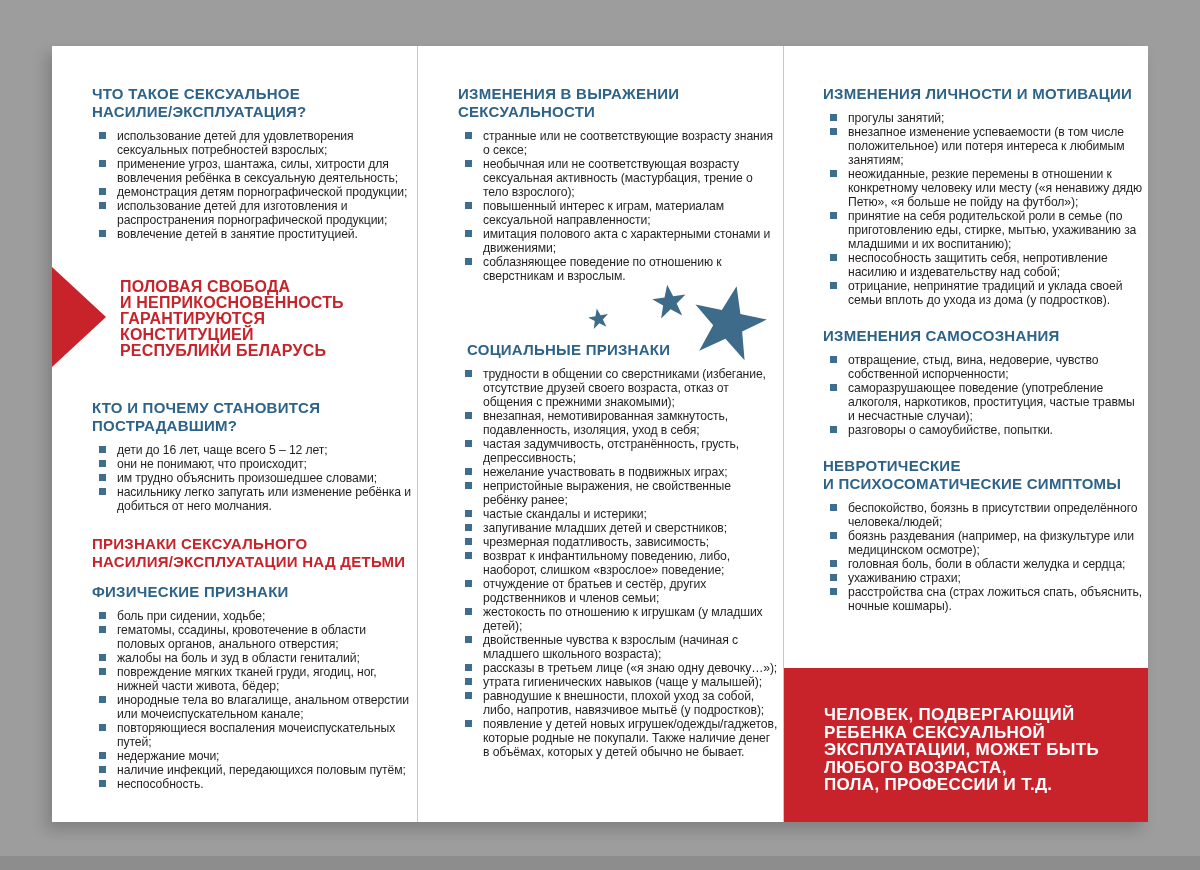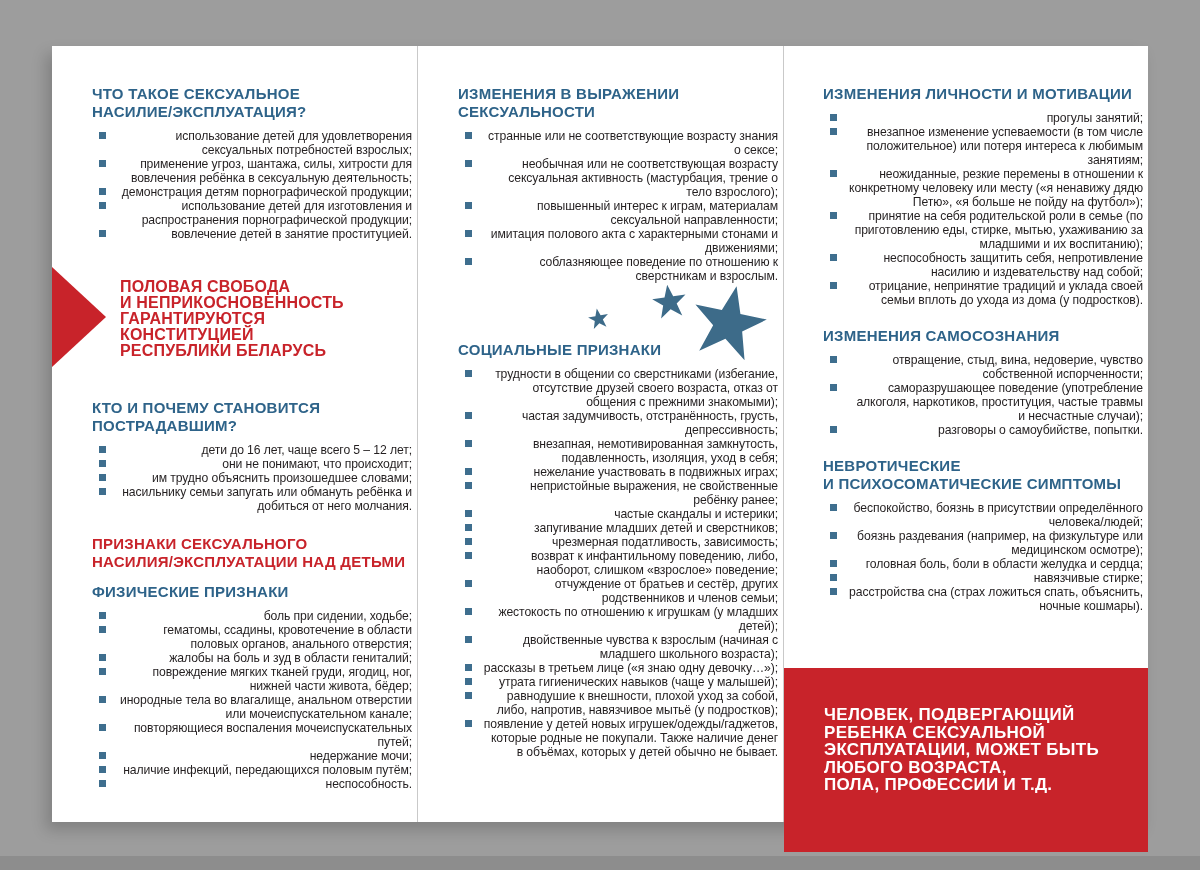--- a/index.html
+++ b/index.html
@@ -24,40 +24,40 @@
   .sec-heading_blue, .sec-heading_red{
     font-weight:bold;font-size:15px;line-height:18px;letter-spacing:.25px;
     white-space:pre-line;margin:20px 0 8px;color:var(--blue);
   }
   .sec-heading_red{color:var(--red);margin:22px 0 0;}
   .sec-heading_red + .sec-heading_blue{margin-top:12px;}
   .col > .sec:first-child{margin-top:39px;}
 
   .sec-bullet_list{margin:0;}
   .item{position:relative;padding-left:25px;color:var(--body);
-        font-size:12.2px;line-height:14px;letter-spacing:-0.1px;text-align:right;}
+        font-size:12.2px;line-height:14px;letter-spacing:-0.1px;}
   .item .sq{position:absolute;left:7px;top:3px;width:7px;height:7px;background:var(--bullet);}
 
   .sec-red_banner{margin-top:38px;padding-left:28px;}
   .sec-red_banner .banner-line{color:var(--red);font-weight:bold;font-size:16px;line-height:16px;letter-spacing:.2px;}
   .sec-red_banner + .sec-heading_blue{margin-top:40px;}
 
   .sec-stars_spacer{height:58px;}
-  .sec-stars_spacer + .sec-heading_blue{margin-top:0;}
+  .sec-stars_spacer + .sec-heading_blue{margin-top:0;margin-left:9px;}
 
   .red-arrow{position:absolute;left:0;top:221px;width:54px;height:100px;background:var(--red);
              -webkit-clip-path:polygon(0 0,100% 50%,0 100%);clip-path:polygon(0 0,100% 50%,0 100%);}
 
   .star{position:absolute;color:var(--star);}
   .star svg{display:block;width:100%;height:100%;}
   .star.s-small{left:536px;top:262px;width:21px;height:21px;transform:rotate(-10deg);}
   .star.s-medium{left:600px;top:238px;width:35px;height:35px;transform:rotate(-8deg);}
   .star.s-large{left:639px;top:238px;width:76px;height:76px;transform:rotate(12deg);}
 
-  .red-box{position:absolute;left:732px;top:622px;width:364px;height:184px;background:var(--red);
+  .red-box{position:absolute;left:732px;top:622px;width:364px;height:154px;background:var(--red);
            box-sizing:border-box;padding:38px 18px 0 40px;}
   .red-box .box-line{color:#ffffff;font-weight:bold;font-size:17px;line-height:17.5px;letter-spacing:.3px;}
 </style>
 </head>
 <body>
 
 <div class="canvas">
   <div class="page">
     <div class="divider d1"></div>
     <div class="divider d2"></div>
@@ -96,21 +96,21 @@
           <div class="banner-line">ГАРАНТИРУЮТСЯ</div>
           <div class="banner-line">КОНСТИТУЦИЕЙ</div>
           <div class="banner-line">РЕСПУБЛИКИ БЕЛАРУСЬ</div>
         </div>
         <div class="sec sec-heading_blue">КТО И ПОЧЕМУ СТАНОВИТСЯ
 ПОСТРАДАВШИМ?</div>
         <div class="sec sec-bullet_list">
           <div class="item"><span class="sq"></span><span class="item-text">дети до 16 лет, чаще всего 5 – 12 лет;</span></div>
           <div class="item"><span class="sq"></span><span class="item-text">они не понимают, что происходит;</span></div>
           <div class="item"><span class="sq"></span><span class="item-text">им трудно объяснить произошедшее словами;</span></div>
-          <div class="item"><span class="sq"></span><span class="item-text">насильнику семьи запугать или обмануть ребёнка и добиться от него молчания.</span></div>
+          <div class="item"><span class="sq"></span><span class="item-text">насильнику легко запугать или изменение ребёнка и добиться от него молчания.</span></div>
         </div>
         <div class="sec sec-heading_red">ПРИЗНАКИ СЕКСУАЛЬНОГО
 НАСИЛИЯ/ЭКСПЛУАТАЦИИ НАД ДЕТЬМИ</div>
         <div class="sec sec-heading_blue">ФИЗИЧЕСКИЕ ПРИЗНАКИ</div>
         <div class="sec sec-bullet_list">
           <div class="item"><span class="sq"></span><span class="item-text">боль при сидении, ходьбе;</span></div>
           <div class="item"><span class="sq"></span><span class="item-text">гематомы, ссадины, кровотечение в области половых органов, анального отверстия;</span></div>
           <div class="item"><span class="sq"></span><span class="item-text">жалобы на боль и зуд в области гениталий;</span></div>
           <div class="item"><span class="sq"></span><span class="item-text">повреждение мягких тканей груди, ягодиц, ног, нижней части живота, бёдер;</span></div>
           <div class="item"><span class="sq"></span><span class="item-text">инородные тела во влагалище, анальном отверстии или мочеиспускательном канале;</span></div>
@@ -127,22 +127,22 @@
           <div class="item"><span class="sq"></span><span class="item-text">странные или не соответствующие возрасту знания о сексе;</span></div>
           <div class="item"><span class="sq"></span><span class="item-text">необычная или не соответствующая возрасту сексуальная активность (мастурбация, трение о тело взрослого);</span></div>
           <div class="item"><span class="sq"></span><span class="item-text">повышенный интерес к играм, материалам сексуальной направленности;</span></div>
           <div class="item"><span class="sq"></span><span class="item-text">имитация полового акта с характерными стонами и движениями;</span></div>
           <div class="item"><span class="sq"></span><span class="item-text">соблазняющее поведение по отношению к сверстникам и взрослым.</span></div>
         </div>
         <div class="sec sec-stars_spacer"></div>
         <div class="sec sec-heading_blue">СОЦИАЛЬНЫЕ ПРИЗНАКИ</div>
         <div class="sec sec-bullet_list">
           <div class="item"><span class="sq"></span><span class="item-text">трудности в общении со сверстниками (избегание, отсутствие друзей своего возраста, отказ от общения с прежними знакомыми);</span></div>
+          <div class="item"><span class="sq"></span><span class="item-text">внезапная, немотивированная замкнутость, подавленность, изоляция, уход в себя;</span></div>
           <div class="item"><span class="sq"></span><span class="item-text">частая задумчивость, отстранённость, грусть, депрессивность;</span></div>
-          <div class="item"><span class="sq"></span><span class="item-text">внезапная, немотивированная замкнутость, подавленность, изоляция, уход в себя;</span></div>
           <div class="item"><span class="sq"></span><span class="item-text">нежелание участвовать в подвижных играх;</span></div>
           <div class="item"><span class="sq"></span><span class="item-text">непристойные выражения, не свойственные ребёнку ранее;</span></div>
           <div class="item"><span class="sq"></span><span class="item-text">частые скандалы и истерики;</span></div>
           <div class="item"><span class="sq"></span><span class="item-text">запугивание младших детей и сверстников;</span></div>
           <div class="item"><span class="sq"></span><span class="item-text">чрезмерная податливость, зависимость;</span></div>
           <div class="item"><span class="sq"></span><span class="item-text">возврат к инфантильному поведению, либо, наоборот, слишком «взрослое» поведение;</span></div>
           <div class="item"><span class="sq"></span><span class="item-text">отчуждение от братьев и сестёр, других родственников и членов семьи;</span></div>
           <div class="item"><span class="sq"></span><span class="item-text">жестокость по отношению к игрушкам (у младших детей);</span></div>
           <div class="item"><span class="sq"></span><span class="item-text">двойственные чувства к взрослым (начиная с младшего школьного возраста);</span></div>
           <div class="item"><span class="sq"></span><span class="item-text">рассказы в третьем лице («я знаю одну девочку…»);</span></div>
@@ -167,21 +167,21 @@
           <div class="item"><span class="sq"></span><span class="item-text">саморазрушающее поведение (употребление алкоголя, наркотиков, проституция, частые травмы и несчастные случаи);</span></div>
           <div class="item"><span class="sq"></span><span class="item-text">разговоры о самоубийстве, попытки.</span></div>
         </div>
         <div class="sec sec-heading_blue">НЕВРОТИЧЕСКИЕ
 И ПСИХОСОМАТИЧЕСКИЕ СИМПТОМЫ</div>
         <div class="sec sec-bullet_list">
           <div class="item"><span class="sq"></span><span class="item-text">беспокойство, боязнь в присутствии определённого человека/людей;</span></div>
           <div class="item"><span class="sq"></span></div>
           <div class="item"><span class="sq"></span><span class="item-text">боязнь раздевания (например, на физкультуре или медицинском осмотре);</span></div>
           <div class="item"><span class="sq"></span><span class="item-text">головная боль, боли в области желудка и сердца;</span></div>
-          <div class="item"><span class="sq"></span><span class="item-text">навязчивые стирке;</span></div>
+          <div class="item"><span class="sq"></span><span class="item-text">ухаживанию страхи;</span></div>
           <div class="item"><span class="sq"></span><span class="item-text">расстройства сна (страх ложиться спать, объяснить, ночные кошмары).</span></div>
         </div>
       </div>
 
     <div class="red-box" id="red-box">
         <div class="box-line">ЧЕЛОВЕК, ПОДВЕРГАЮЩИЙ</div>
         <div class="box-line">РЕБЕНКА СЕКСУАЛЬНОЙ</div>
         <div class="box-line">ЭКСПЛУАТАЦИИ, МОЖЕТ БЫТЬ</div>
         <div class="box-line">ЛЮБОГО ВОЗРАСТА,</div>
         <div class="box-line">ПОЛА, ПРОФЕССИИ И Т.Д.</div>

